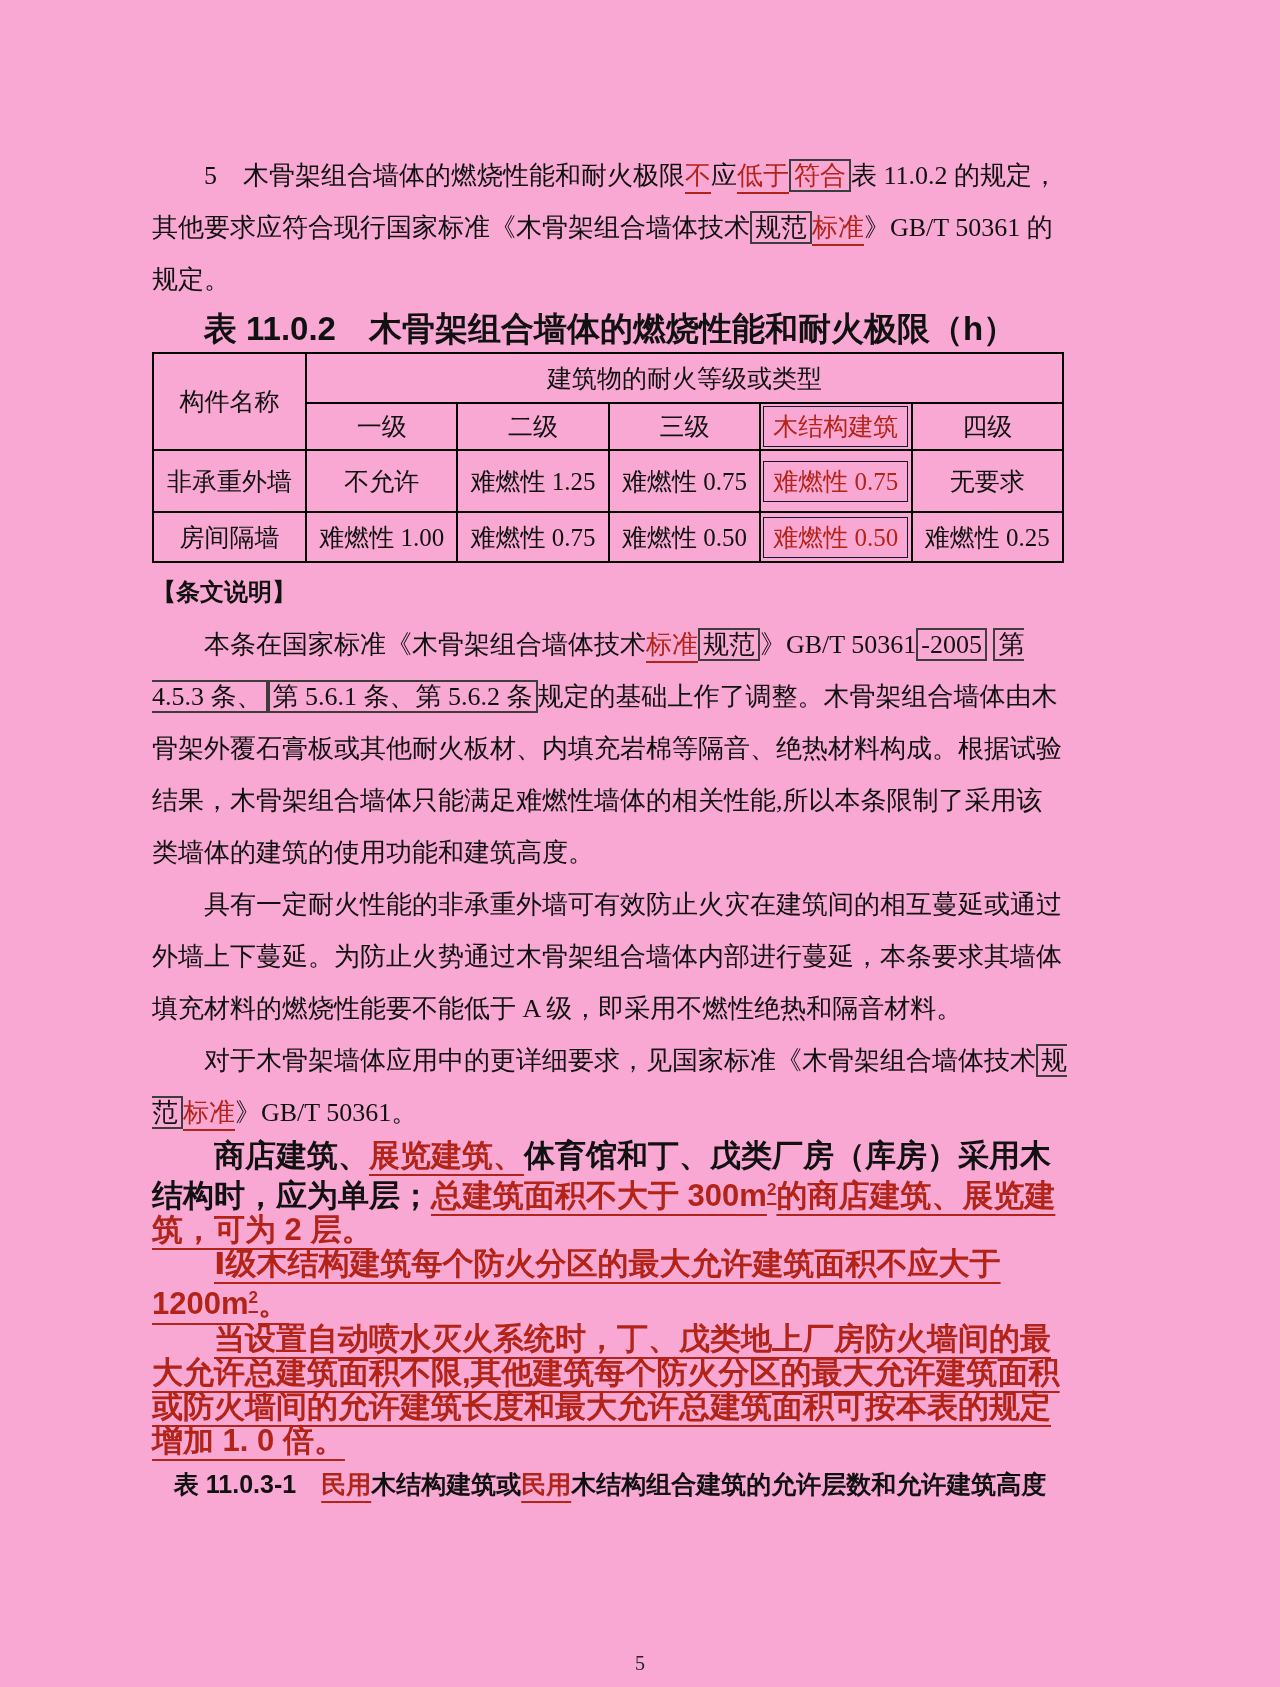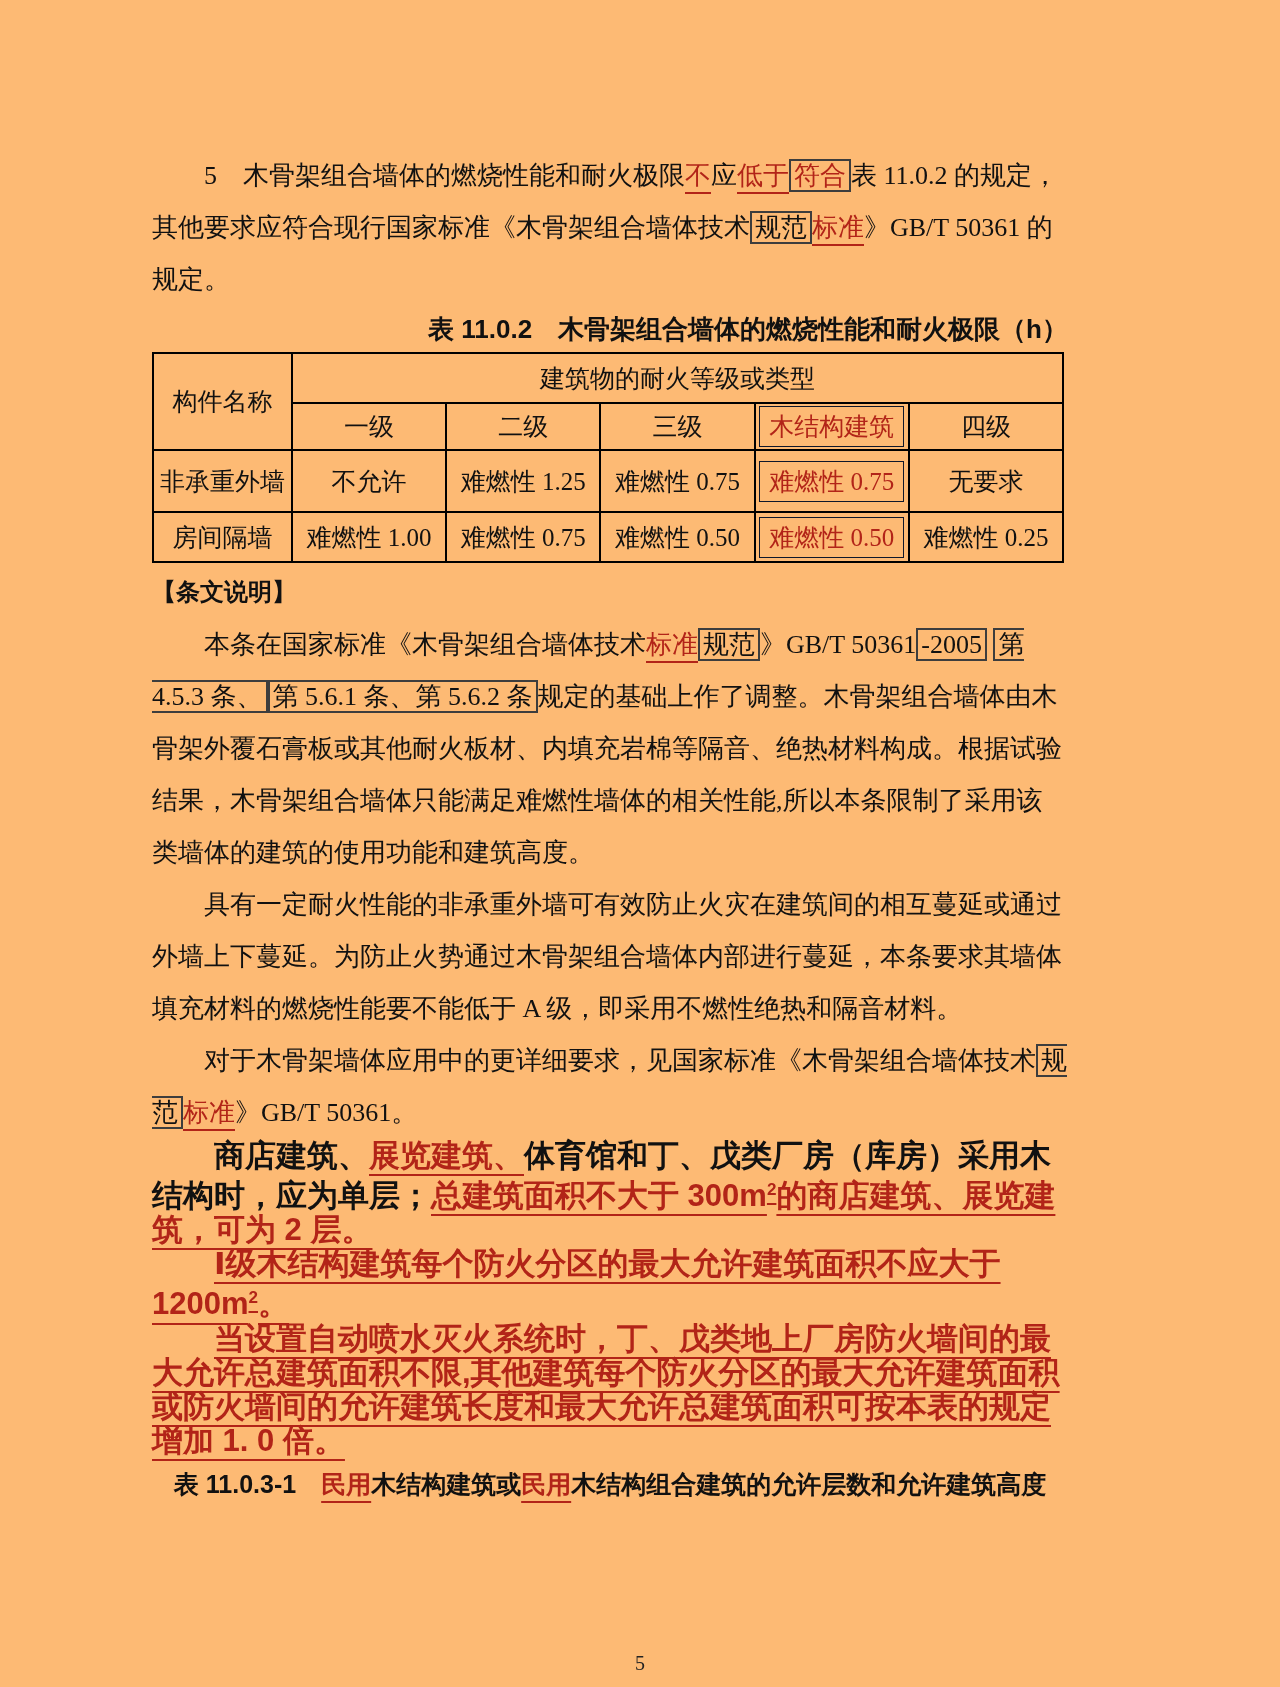--- a/index.html
+++ b/index.html
@@ -1,42 +1,42 @@
 <!DOCTYPE html>
 <html style="--red: #b22418;"><head>
 <meta charset="utf-8">
 <style>
   :root{ --red:#b22418; --ink:#111; }
   *{ margin:0; padding:0; box-sizing:border-box; }
   html,body{ background:#ffffff; }
   .page{
-    width:1280px; height:1687px; background:#fdba74; position:relative;
+    width:1280px; height:1687px; background:#f9a8d4; position:relative;
     padding:150px 212px 7px 152px; overflow:hidden; color:var(--ink);
   }
   .serif{ font-family:"Liberation Serif","DejaVu Serif",serif; }
   .sans{ font-family:"Liberation Sans","DejaVu Sans",sans-serif; }
   .para{ font-size:26px; line-height:52px; text-indent:2em; }
   p.sans.para{ font-size:31px; line-height:34px; font-weight:600; }
   .section{ font-size:25px; line-height:46px; font-weight:700; margin-top:2px; }
   .heading{ font-size:24px; line-height:46px; font-weight:700; margin:6px 0 4px; }
-  .caption{ text-align:right; font-size:26px; font-weight:700; line-height:38px; margin:4px 0 4px; }
+  .caption{ text-align:center; font-size:33px; font-weight:700; line-height:38px; margin:4px 0 4px; }
   .caption2{ text-align:center; font-size:25px; font-weight:700; line-height:40px; margin:6px 0 6px; }
 
   
   .run.ru{ color:var(--red); text-decoration:underline; text-decoration-color:var(--red);
            text-underline-offset:8px; text-decoration-thickness:2px; }
   .run.bx{ border:2px solid #3d3d3d; padding:0 3px; }
   .run.rbx{ color:var(--red); border:2px solid #3d3d3d; padding:0 3px; }
   .run.sup{ vertical-align:super; font-size:0.55em; }
 
   table{ border-collapse:collapse; table-layout:fixed; }
   td{ border:2px solid #000; text-align:center; vertical-align:middle;
       font-family:"Liberation Serif","DejaVu Serif",serif; font-size:25px; padding:2px; }
   .t1{ width:912px; margin:0 0 4px 0; }
-  .t1 .c0{ width:139px; } .t1 .c1{ width:153px; } .t1 .c2{ width:140px;margin-left:48px; }
+  .t1 .c0{ width:153px; } .t1 .c1{ width:153px; } .t1 .c2{ width:140px;margin-left:48px; }
   .t1 .c3{ width:152px; } .t1 .c4{ width:156px; } .t1 .c5{ width:158px; }
   .t1 tr.hr1{ height:50px; } .t1 tr.hr2{ height:44px; }
   .t1 tr.dr1{ height:62px; } .t1 tr.dr2{ height:50px; }
   .cellbox{ display:inline-block; color:var(--red); border:1px solid #0f172a; padding:3px 9px; }
   .pagenum{ position:absolute; bottom:12px; left:0; right:0; text-align:center; font-size:20px; color:#222; }
 </style>
 </head>
 <body>
 
 <div class="page">

